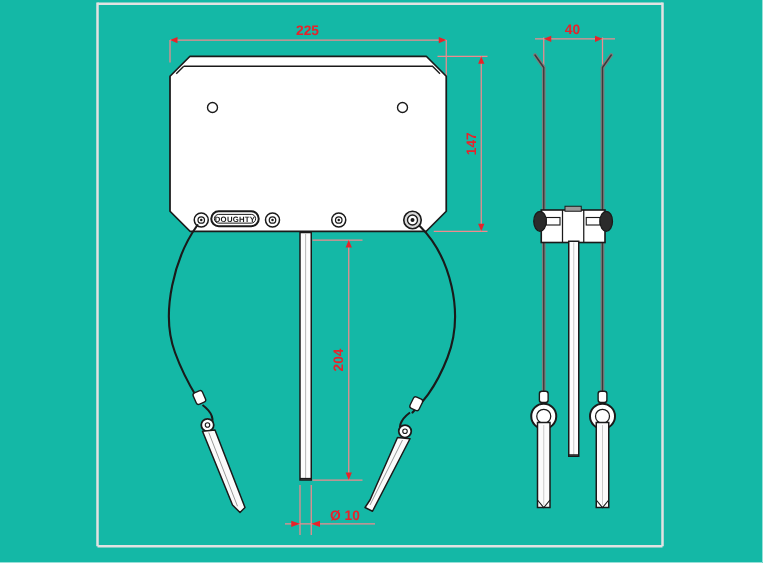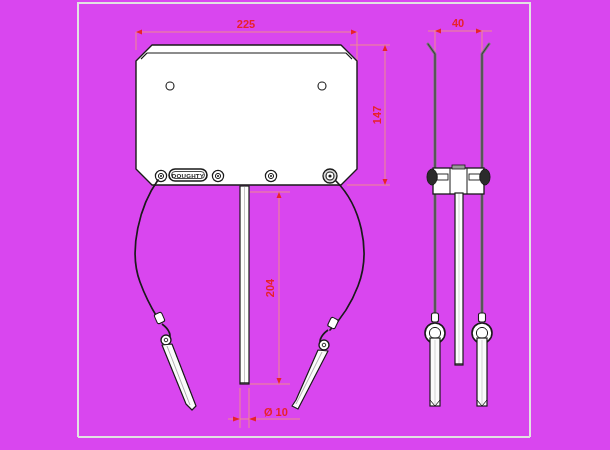--- a/index.html
+++ b/index.html
@@ -11,21 +11,21 @@
   body {
     width: 610px;
     height: 450px;
     overflow: hidden;
     font-family: "Liberation Sans", sans-serif;
   }
   #drawing-root {
     position: relative;
     width: 610px;
     height: 450px;
-    background: #d946ef;
+    background: #14b8a6;
   }
   #drawing-svg {
     position: absolute;
     left: 0;
     top: 0;
     width: 610px;
     height: 450px;
     display: block;
   }
   .dim-text {

